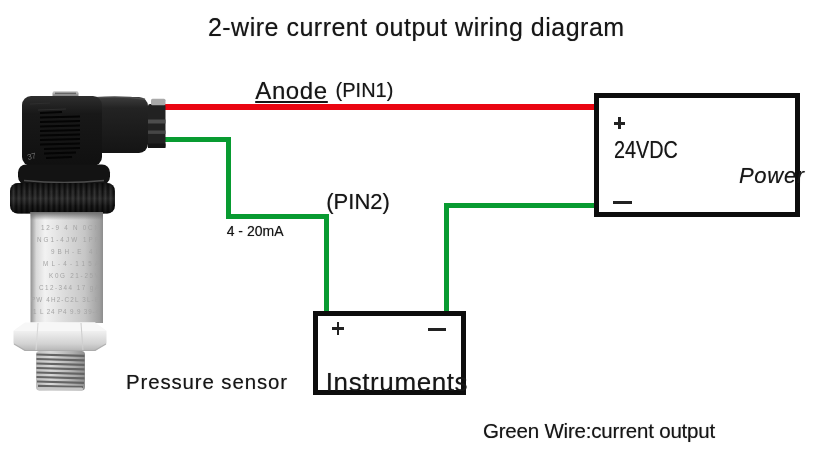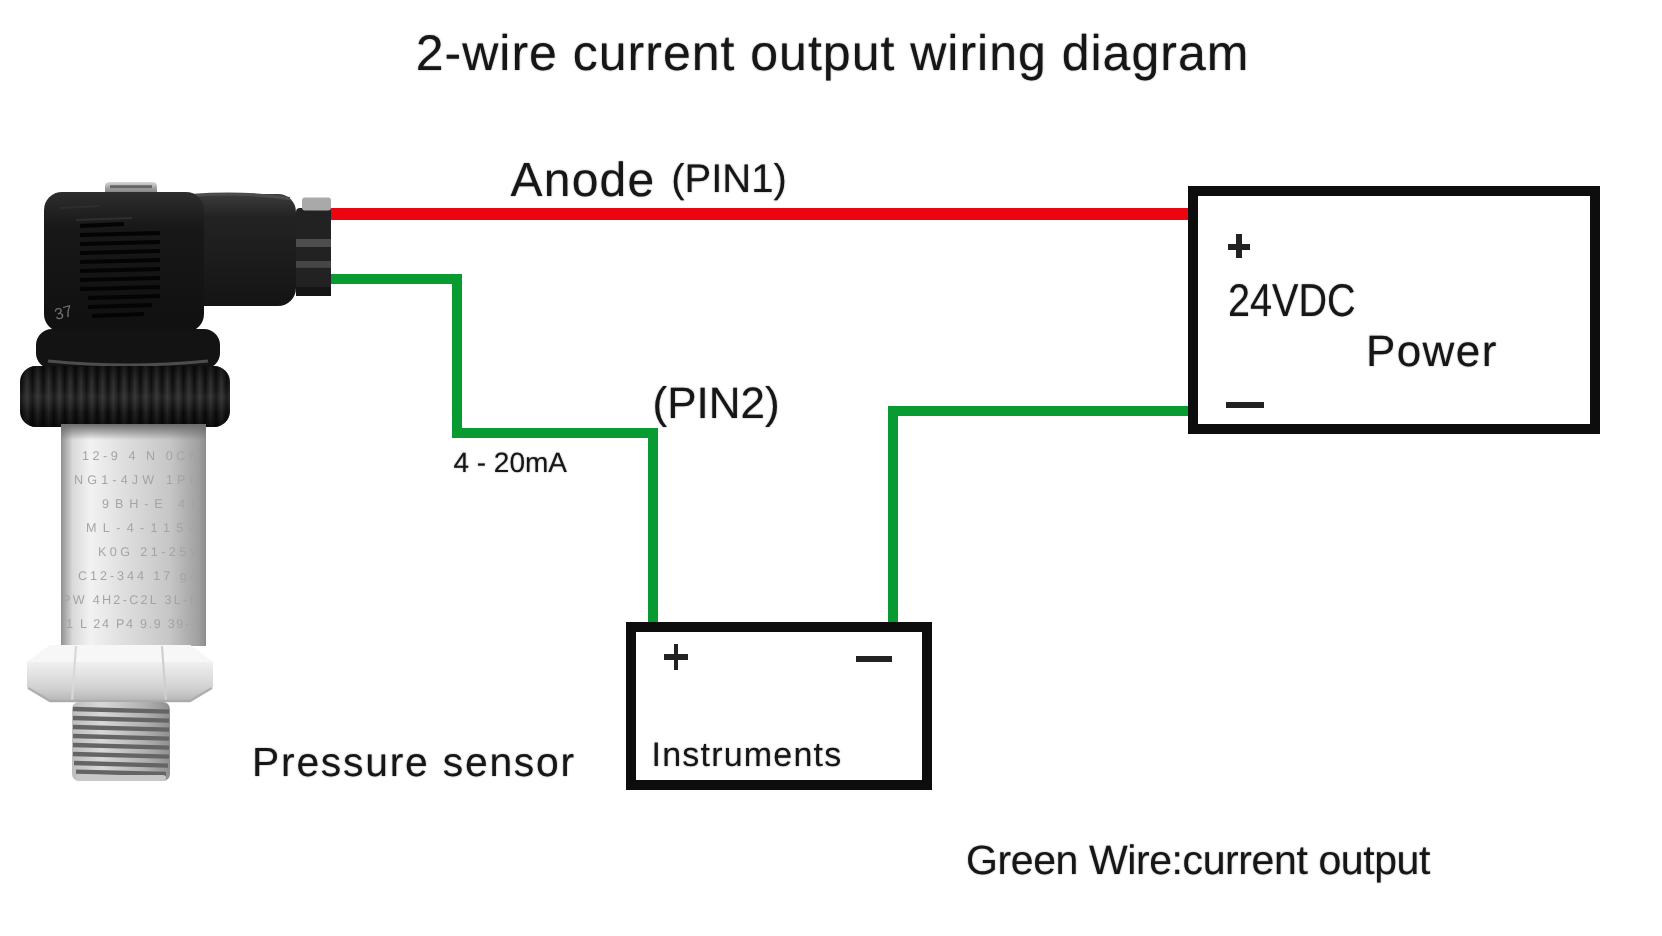--- a/index.html
+++ b/index.html
@@ -19,30 +19,30 @@
   <div class="wire" style="left:324.2px;top:214.3px;width:5px;height:99px;background:#089b31;"></div>
   <div class="wire" style="left:443.8px;top:202.7px;width:4.9px;height:111px;background:#089b31;"></div>
   <div class="wire" style="left:443.8px;top:202.7px;width:152px;height:5px;background:#089b31;"></div>
 
   <div style="position:absolute;left:594px;top:93px;width:206px;height:124px;border:5px solid #0d0d0d;box-sizing:border-box;background:#fff;filter:blur(0.3px);"></div>
   <div style="position:absolute;left:313px;top:311px;width:153px;height:84px;border:5px solid #0d0d0d;box-sizing:border-box;background:#fff;filter:blur(0.3px);"></div>
 
   <div style="position:absolute;left:613.5px;top:122px;width:11.5px;height:2.7px;background:#222;"></div>
   <div style="position:absolute;left:618px;top:117.2px;width:2.7px;height:11.5px;background:#222;"></div>
   <div class="t" style="left:614px;top:138.7px;font-size:23px;transform:scaleX(0.861);transform-origin:0 0;">24VDC</div>
-  <div class="t" style="left:683px;top:165px;font-size:22px;letter-spacing:0.7px;">Power</div>
+  <div class="t" style="left:739px;top:165px;font-size:22px;letter-spacing:0.7px;font-style:italic;">Power</div>
   <div style="position:absolute;left:613px;top:201px;width:19px;height:3.1px;background:#222;"></div>
 
   <div style="position:absolute;left:332px;top:327.4px;width:12.3px;height:2.8px;background:#222;"></div>
   <div style="position:absolute;left:336.6px;top:322.2px;width:2.8px;height:12.6px;background:#222;"></div>
   <div style="position:absolute;left:428.2px;top:328px;width:18px;height:3.2px;background:#222;"></div>
-  <div class="t" style="left:325.8px;top:368.6px;font-size:17px;letter-spacing:0.6px;">Instruments</div>
+  <div class="t" style="left:325.8px;top:368.6px;font-size:26px;letter-spacing:0.6px;">Instruments</div>
 
   <div class="t" style="left:207.9px;top:15.3px;font-size:25px;letter-spacing:0.5px;">2-wire current output wiring diagram</div>
-  <div class="t" style="left:255.3px;top:78.7px;font-size:24px;letter-spacing:0.6px;">Anode</div>
+  <div class="t" style="left:255.3px;top:78.7px;font-size:24px;letter-spacing:0.6px;text-decoration:underline;">Anode</div>
   <div class="t" style="left:335.6px;top:79.8px;font-size:20px;">(PIN1)</div>
   <div class="t" style="left:326.3px;top:190.6px;font-size:22px;">(PIN2)</div>
   <div class="t" style="left:226.7px;top:224.2px;font-size:14px;">4 - 20mA</div>
   <div class="t" style="left:126px;top:372px;font-size:20.4px;letter-spacing:0.9px;text-align:center;">Pressure sensor</div>
   <div class="t" style="left:483px;top:420.8px;font-size:20.5px;letter-spacing:-0.2px;">Green Wire:current output</div>
 
   <svg style="position:absolute;left:0;top:0;" width="175" height="400" viewBox="0 0 175 400">
     <defs>
       <linearGradient id="headg" x1="0" y1="0" x2="0" y2="1">
         <stop offset="0" stop-color="#2e2e2e"></stop>

